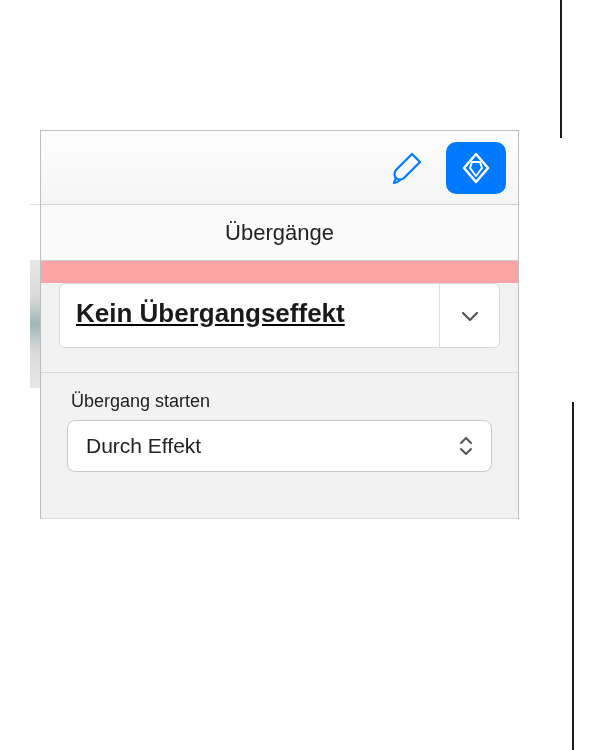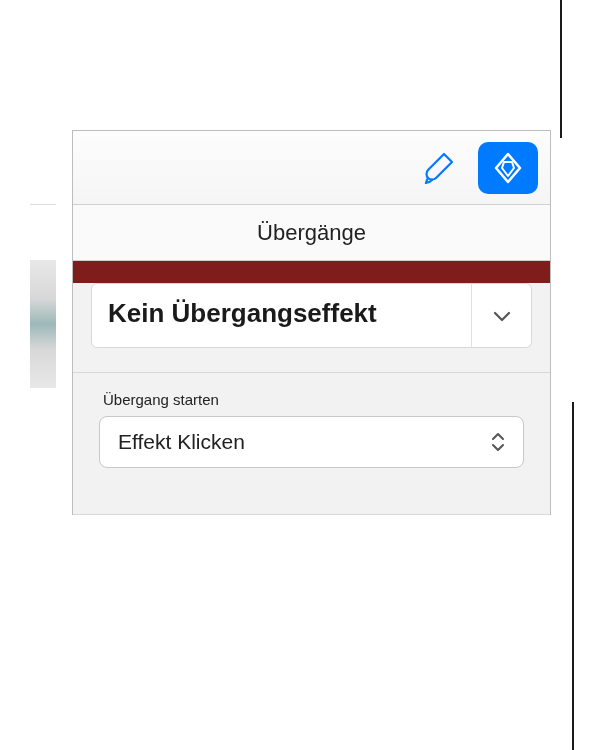--- a/index.html
+++ b/index.html
@@ -10,24 +10,24 @@
     }
     body {
       width: 612px;
       height: 750px;
       background: #fff;
       position: relative;
     }
     .panel {
       position: absolute;
       top: 130px;
-      left: 72px;
+      left: 40px;
       width: 479px;
       border: 1px solid #bdbdbd;
-      background: #7f1d1d;
+      background: #fca5a5;
       border-bottom: none;
     }
     .toolbar {
       height: 74px;
       display: flex;
       justify-content: flex-end;
       align-items: center;
       padding-right: 12px;
       gap: 8px;
       border-bottom: 1px solid #d0d0d0;
@@ -75,20 +75,21 @@
       background: #fff;
       border: 1px solid #d8d8d8;
       border-radius: 6px;
       display: flex;
       align-items: stretch;
       overflow: hidden;
     }
     .effect-left {
       flex: 1;
       padding: 14px 16px 16px 16px;
+      text-decoration: underline;
     }
     .effect-title {
       font-size: 26px;
       font-weight: 700;
       color: #1a1a1a;
       margin-bottom: 2px;
     }
     .effect-sub {
       font-size: 20px;
       color: #8a8a8a;
@@ -101,21 +102,21 @@
       justify-content: center;
     }
     .start-section {
       padding: 0 18px 24px 18px;
     }
     .hr {
       border: none;
       border-top: 1px solid #d8d8d8;
     }
     .start-label {
-      font-size: 15px;
+      font-size: 18px;
       color: #222;
       padding: 18px 12px 8px 12px;
     }
     .select-box {
       margin: 0 8px 22px 8px;
       height: 52px;
       background: #fff;
       border: 1px solid #c8c8c8;
       border-radius: 8px;
       display: flex;
@@ -201,21 +202,21 @@
           <path d="M4 8 L11 15 L18 8" fill="none" stroke="#555" stroke-width="2.2" stroke-linecap="round" stroke-linejoin="round"></path>
         </svg>
       </div>
     </div>
 
     <hr class="hr">
 
     <div class="start-section">
       <div class="start-label">Übergang starten</div>
       <div class="select-box">
-        <span class="select-value">Effekt Klicken</span>
+        <span class="select-value">Durch Effekt</span>
         <div class="select-arrows">
           <svg width="16" height="24" viewBox="0 0 16 24">
             <path d="M3 9 L8 4 L13 9" fill="none" stroke="#555" stroke-width="2" stroke-linecap="round" stroke-linejoin="round"></path>
             <path d="M3 15 L8 20 L13 15" fill="none" stroke="#555" stroke-width="2" stroke-linecap="round" stroke-linejoin="round"></path>
           </svg>
         </div>
       </div>
     </div>
 
     <hr class="hr">

